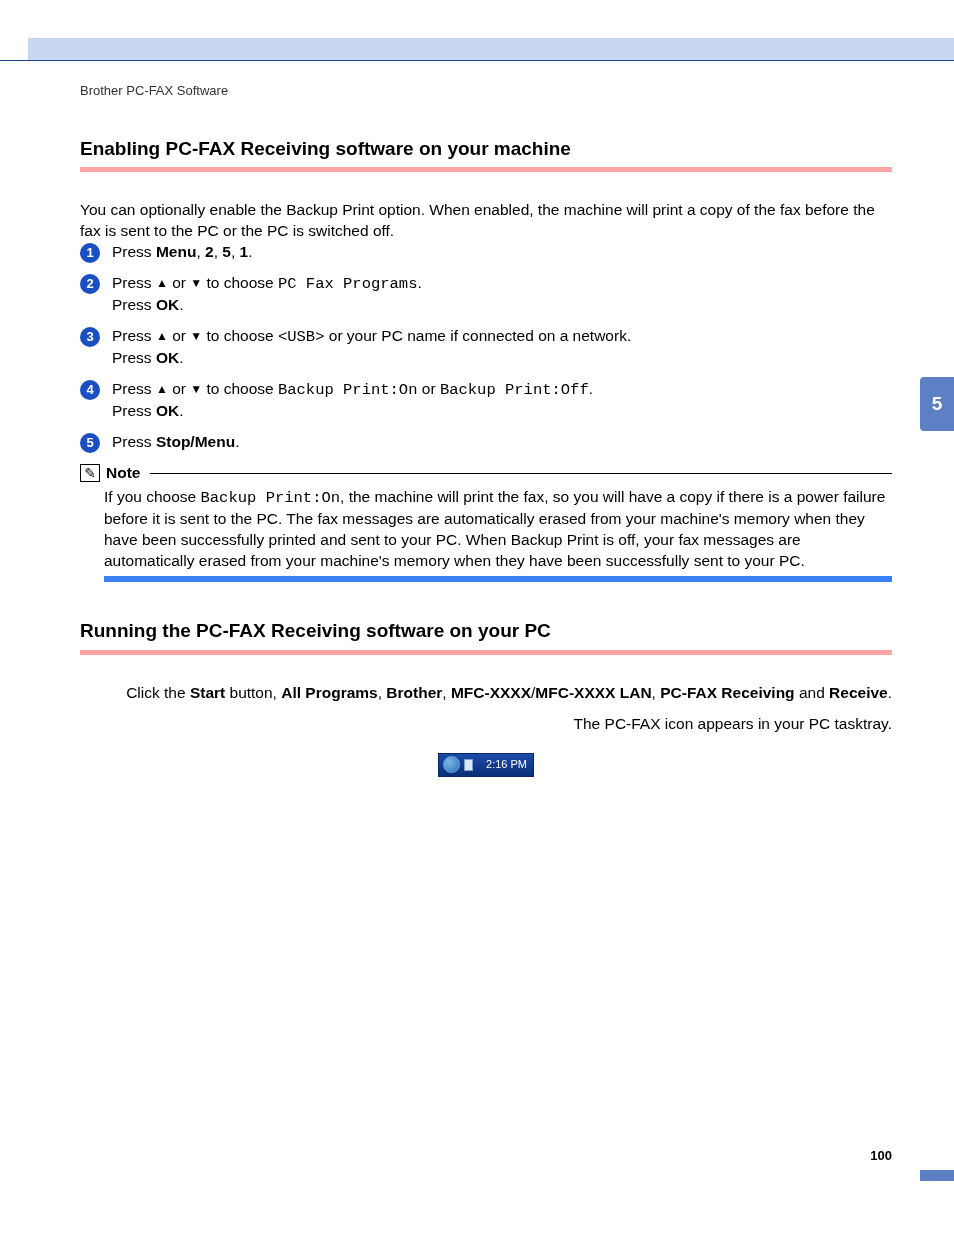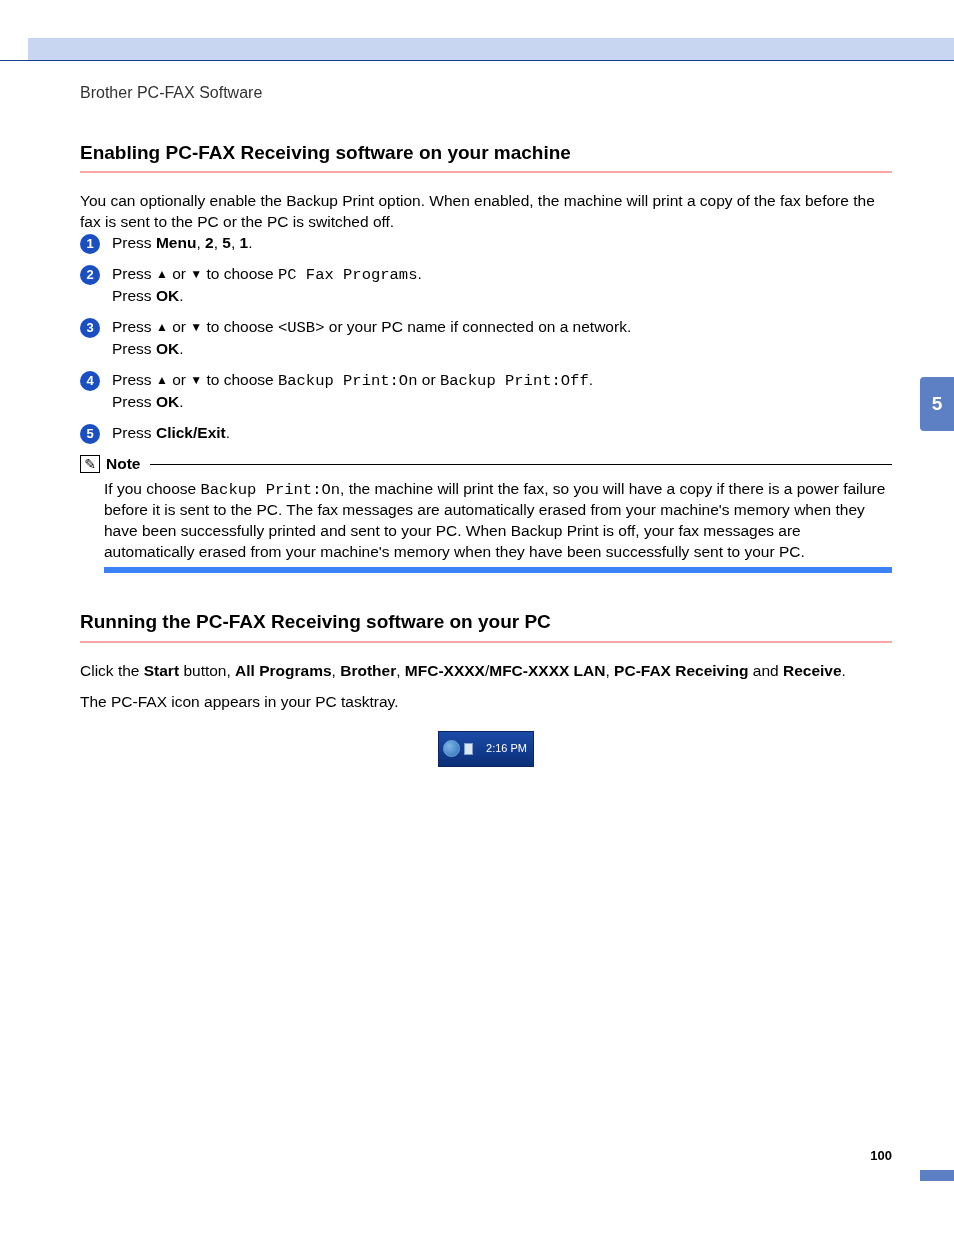--- a/index.html
+++ b/index.html
@@ -61,30 +61,30 @@
   }
   .page-num {
     position: absolute;
     bottom: 70px;
     right: 62px;
     font-weight: bold;
     font-size: 13px;
     margin-top: 24px;
   }
   .header-path {
-    font-size: 16px;
+    font-size: 13px;
     color: #333;
     margin-bottom: 36px;
   }
   h2.section {
     font-size: 19px;
     font-weight: bold;
     padding-bottom: 6px;
-    border-bottom: 2px solid #fca5a5;
-    margin-bottom: 18px;
+    border-bottom: 5px solid #fca5a5;
+    margin-bottom: 28px;
   }
   .intro {
   }
   .step {
     display: flex;
     align-items: flex-start;
     margin-bottom: 10px;
   }
   .step-badge {
     flex: 0 0 auto;
@@ -139,30 +139,31 @@
     background: #000;
     margin-left: 4px;
   }
   .note-body {
     margin-left: 24px;
     padding-bottom: 4px;
     border-bottom: 6px solid #3b82f6;
   }
   .running-para {
     margin-bottom: 10px;
+    text-align: right;
   }
   .tray-wrap {
     text-align: center;
     margin-top: 18px;
   }
   .tray {
     display: inline-flex;
     align-items: center;
     width: 96px;
-    height: 36px;
+    height: 24px;
     background: linear-gradient(#1b4aa8, #0b2f78);
     border: 1px solid #0a2560;
     color: #fff;
     font-size: 11px;
     padding: 0 4px;
     gap: 4px;
   }
   .tray-globe {
     width: 17px; height: 17px;
     border-radius: 50%;
@@ -225,21 +226,21 @@
     <div class="step-badge">4</div>
     <div class="step-body">
       <span>Press </span><span class="arrow">▲</span><span> or </span><span class="arrow">▼</span><span> to choose </span><span class="mono">Backup Print:On</span><span> or </span><span class="mono">Backup Print:Off</span><span>.</span><br>
       <span>Press </span><b>OK</b><span>.</span>
     </div>
   </div>
 
   <div class="step">
     <div class="step-badge">5</div>
     <div class="step-body">
-      <span>Press </span><b>Click/Exit</b><span>.</span>
+      <span>Press </span><b>Stop/Menu</b><span>.</span>
     </div>
   </div>
 
   <div class="note-block">
     <div class="note-head">
       <div class="note-icon-box">✎</div>
       <div class="note-title">Note</div>
       <div class="note-rule"></div>
     </div>
     <div class="note-body">

